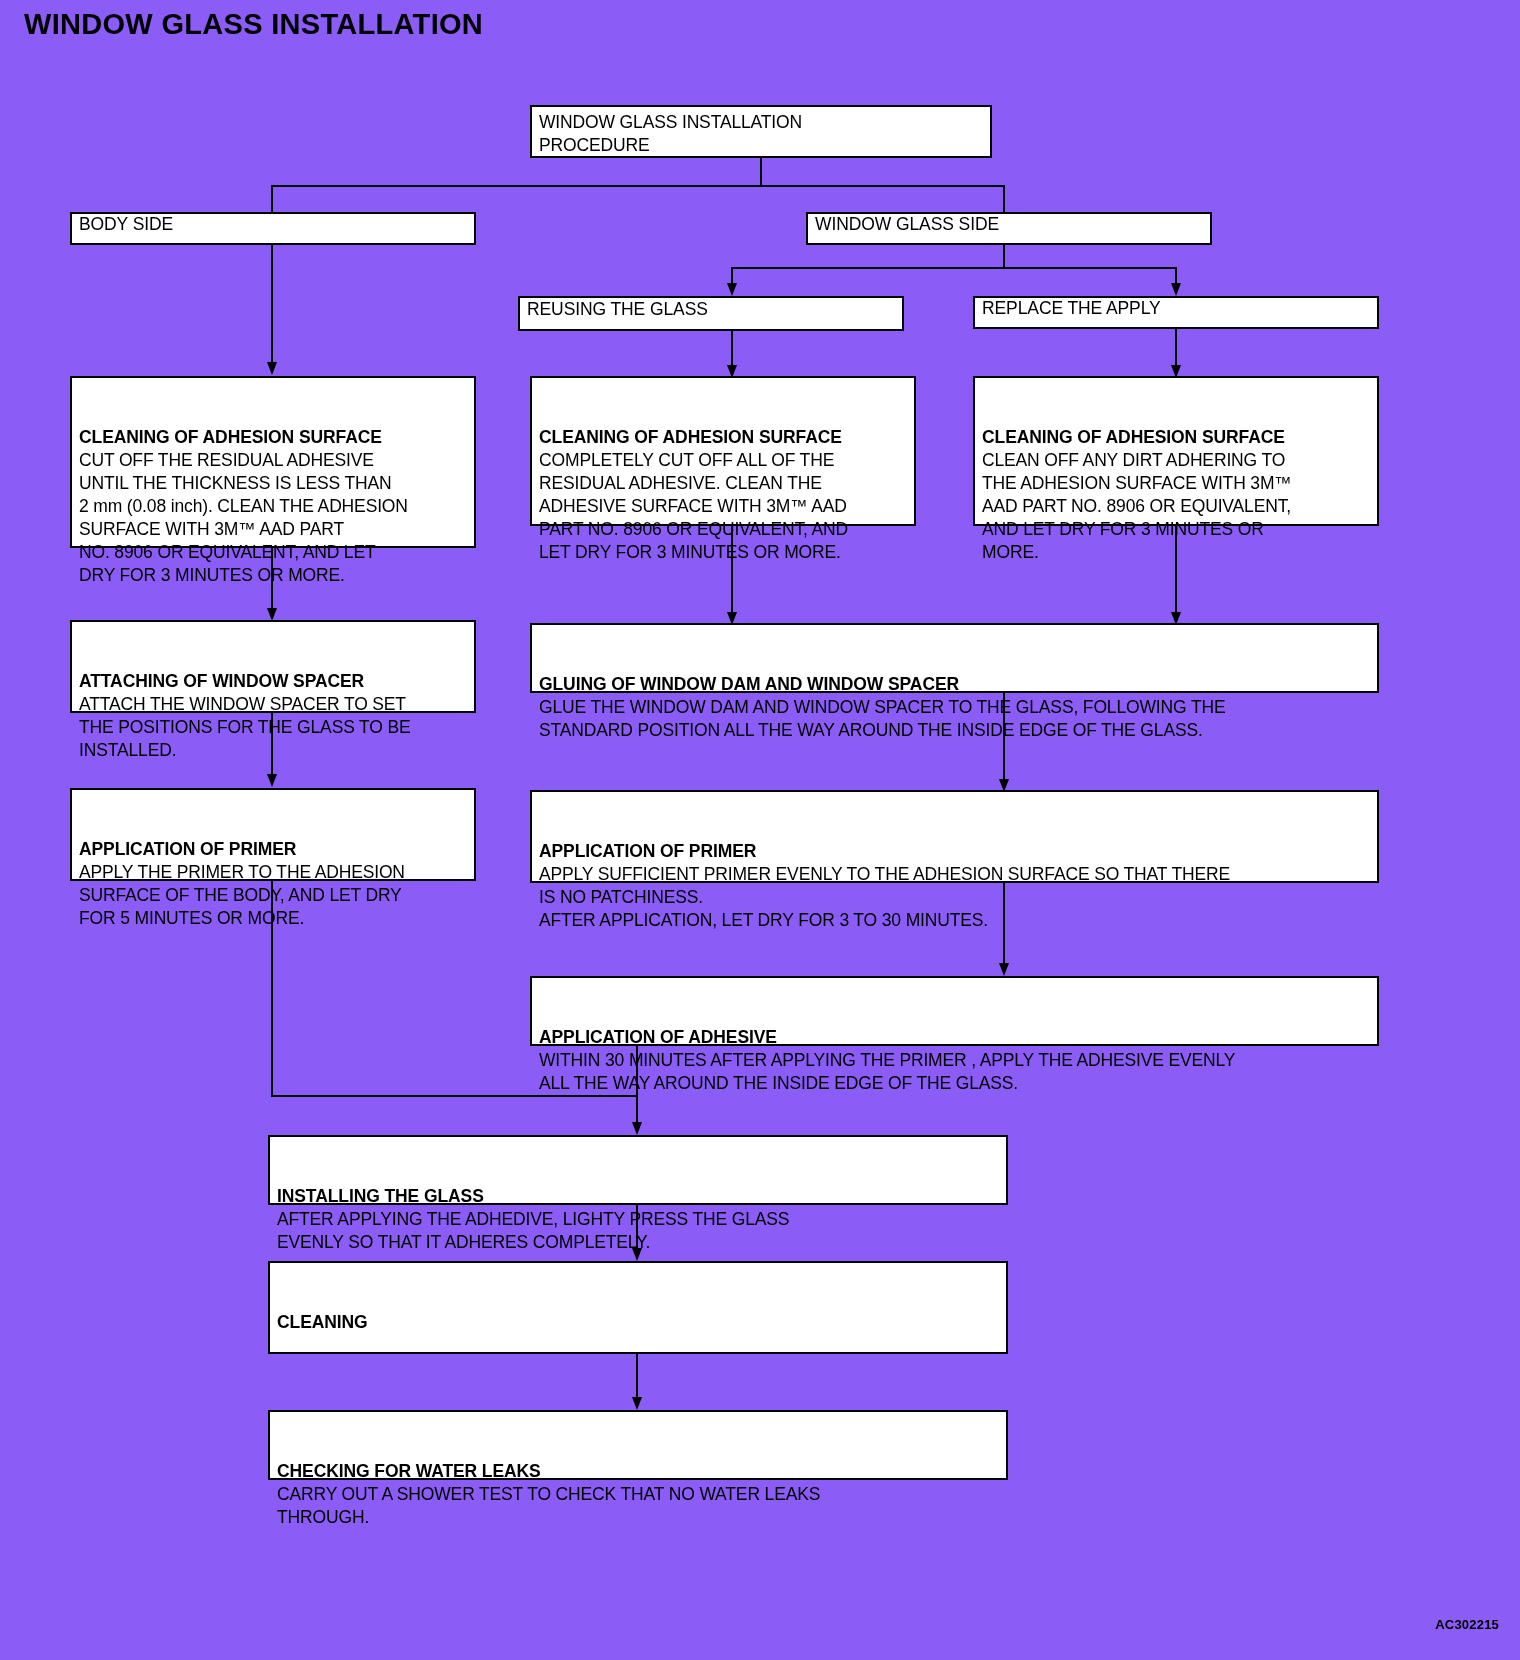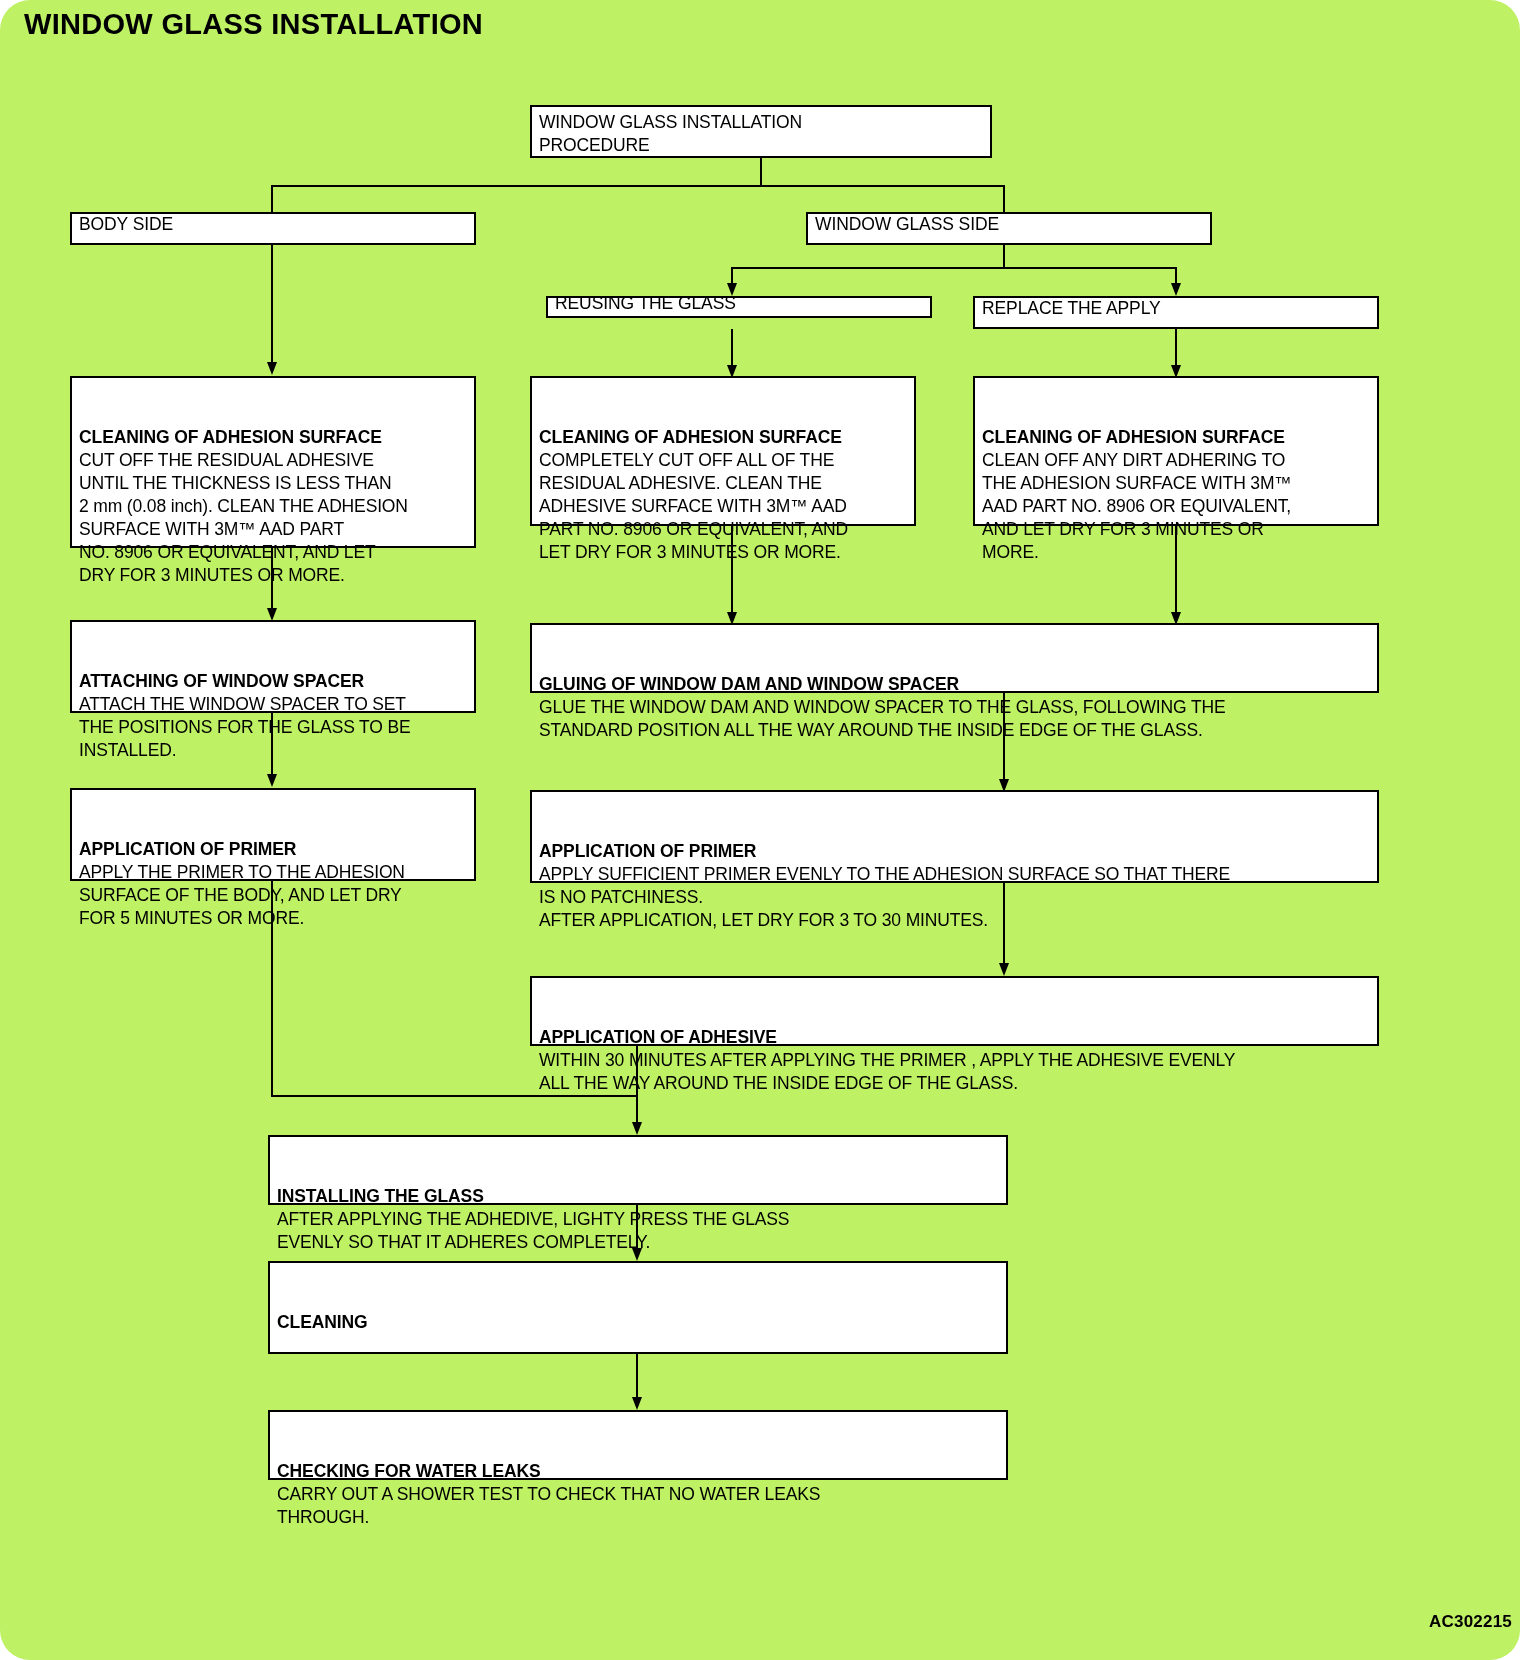--- a/index.html
+++ b/index.html
@@ -9,37 +9,36 @@
   }
   body {
     font-family: "Liberation Sans", sans-serif;
     color: #000000;
   }
   #page {
     position: relative;
     width: 1520px;
     height: 1660px;
     overflow: hidden;
-    background: #bef264;
-    border-radius: 30px;
+    background: #8b5cf6;
   }
   .page-title {
     position: absolute;
     left: 24px;
     top: 8px;
     font-size: 29px;
     font-weight: bold;
     letter-spacing: 0.3px;
     white-space: nowrap;
   }
   .ref-code {
     position: absolute;
-    right: 8px;
+    right: 21px;
     bottom: 28px;
-    font-size: 17px;
+    font-size: 13px;
     font-weight: bold;
     letter-spacing: 0.2px;
   }
   
   .box {
     position: absolute;
     box-sizing: border-box;
     border: 2px solid #000000;
     background: #ffffff;
     padding: 4px 7px 5px 7px;
@@ -117,21 +116,21 @@
   <div class="vline" style="left:271px; top:245px; height:117px;"></div>
   <div class="arrowhead" style="left:267px; top:362px;"></div>
 
   <div class="vline" style="left:1003px; top:245px; height:23px;"></div>
   <div class="hline" style="left:731px; top:267px; width:444px;"></div>
   <div class="vline" style="left:731px; top:267px; height:20px;"></div>
   <div class="arrowhead" style="left:727px; top:283px;"></div>
   <div class="vline" style="left:1175px; top:267px; height:20px;"></div>
   <div class="arrowhead" style="left:1171px; top:283px;"></div>
 
-  <div class="box single" style="left:546px; top:296px; width:386px; height:22px;">
+  <div class="box single" style="left:518px; top:296px; width:386px; height:35px;">
     <span class="bx-body">REUSING THE GLASS</span>
   </div>
 
   <div class="box single" style="left:973px; top:296px; width:406px; height:33px;">
     <span class="bx-body">REPLACE  THE APPLY</span>
   </div>
 
   <div class="vline" style="left:731px; top:329px; height:38px;"></div>
   <div class="arrowhead" style="left:727px; top:365px;"></div>
   <div class="vline" style="left:1175px; top:329px; height:38px;"></div>

